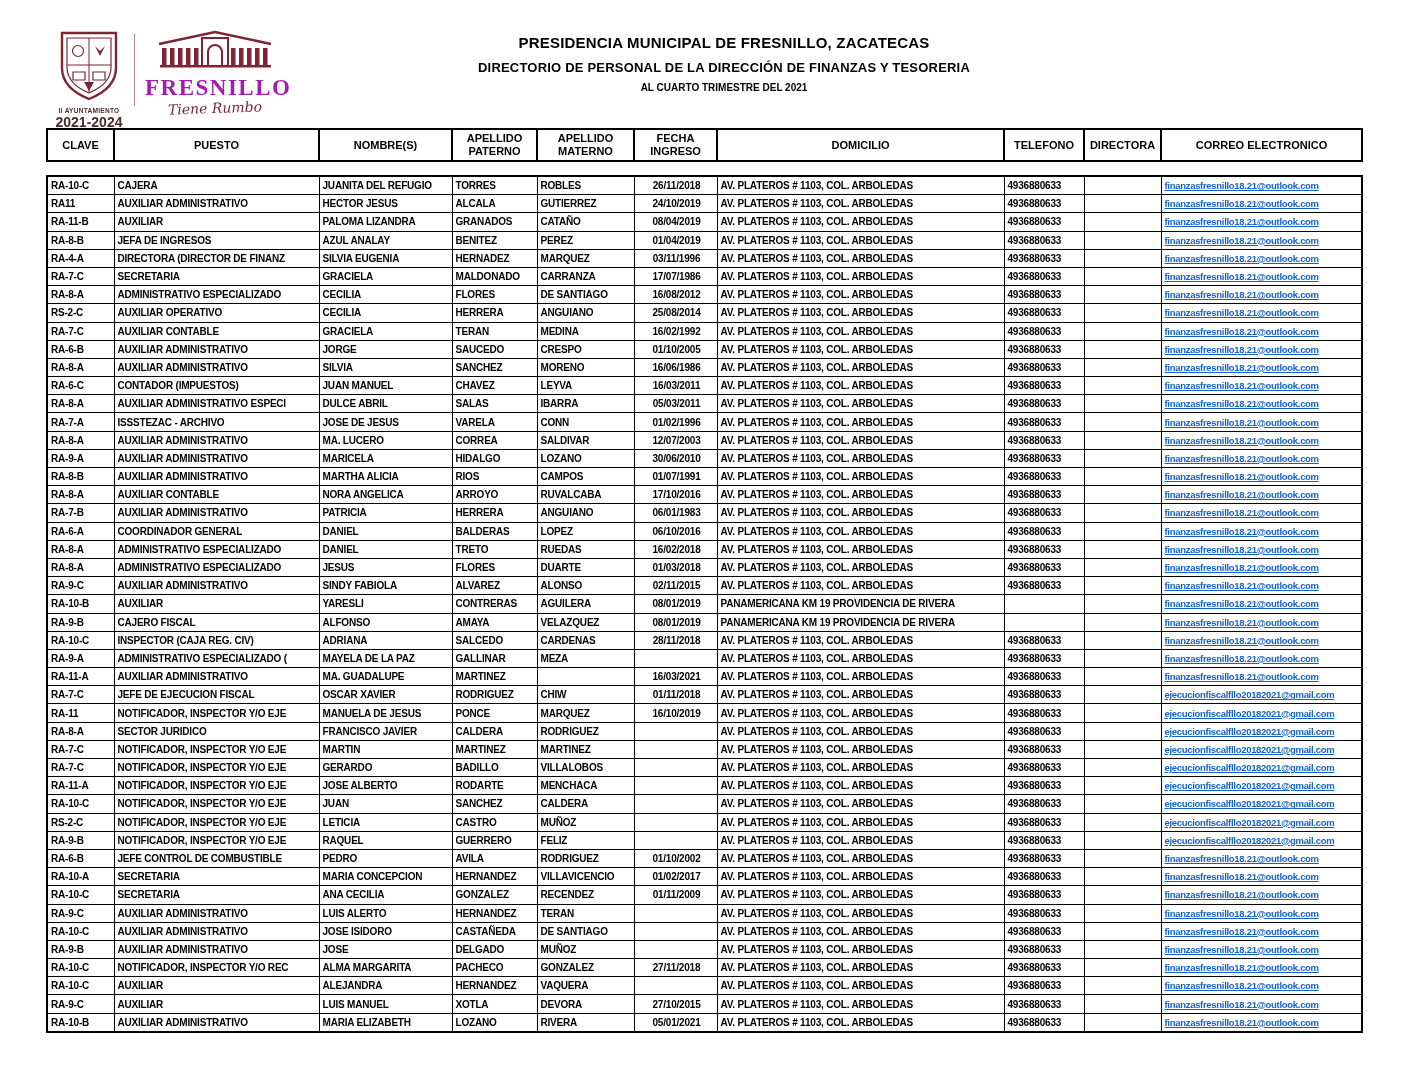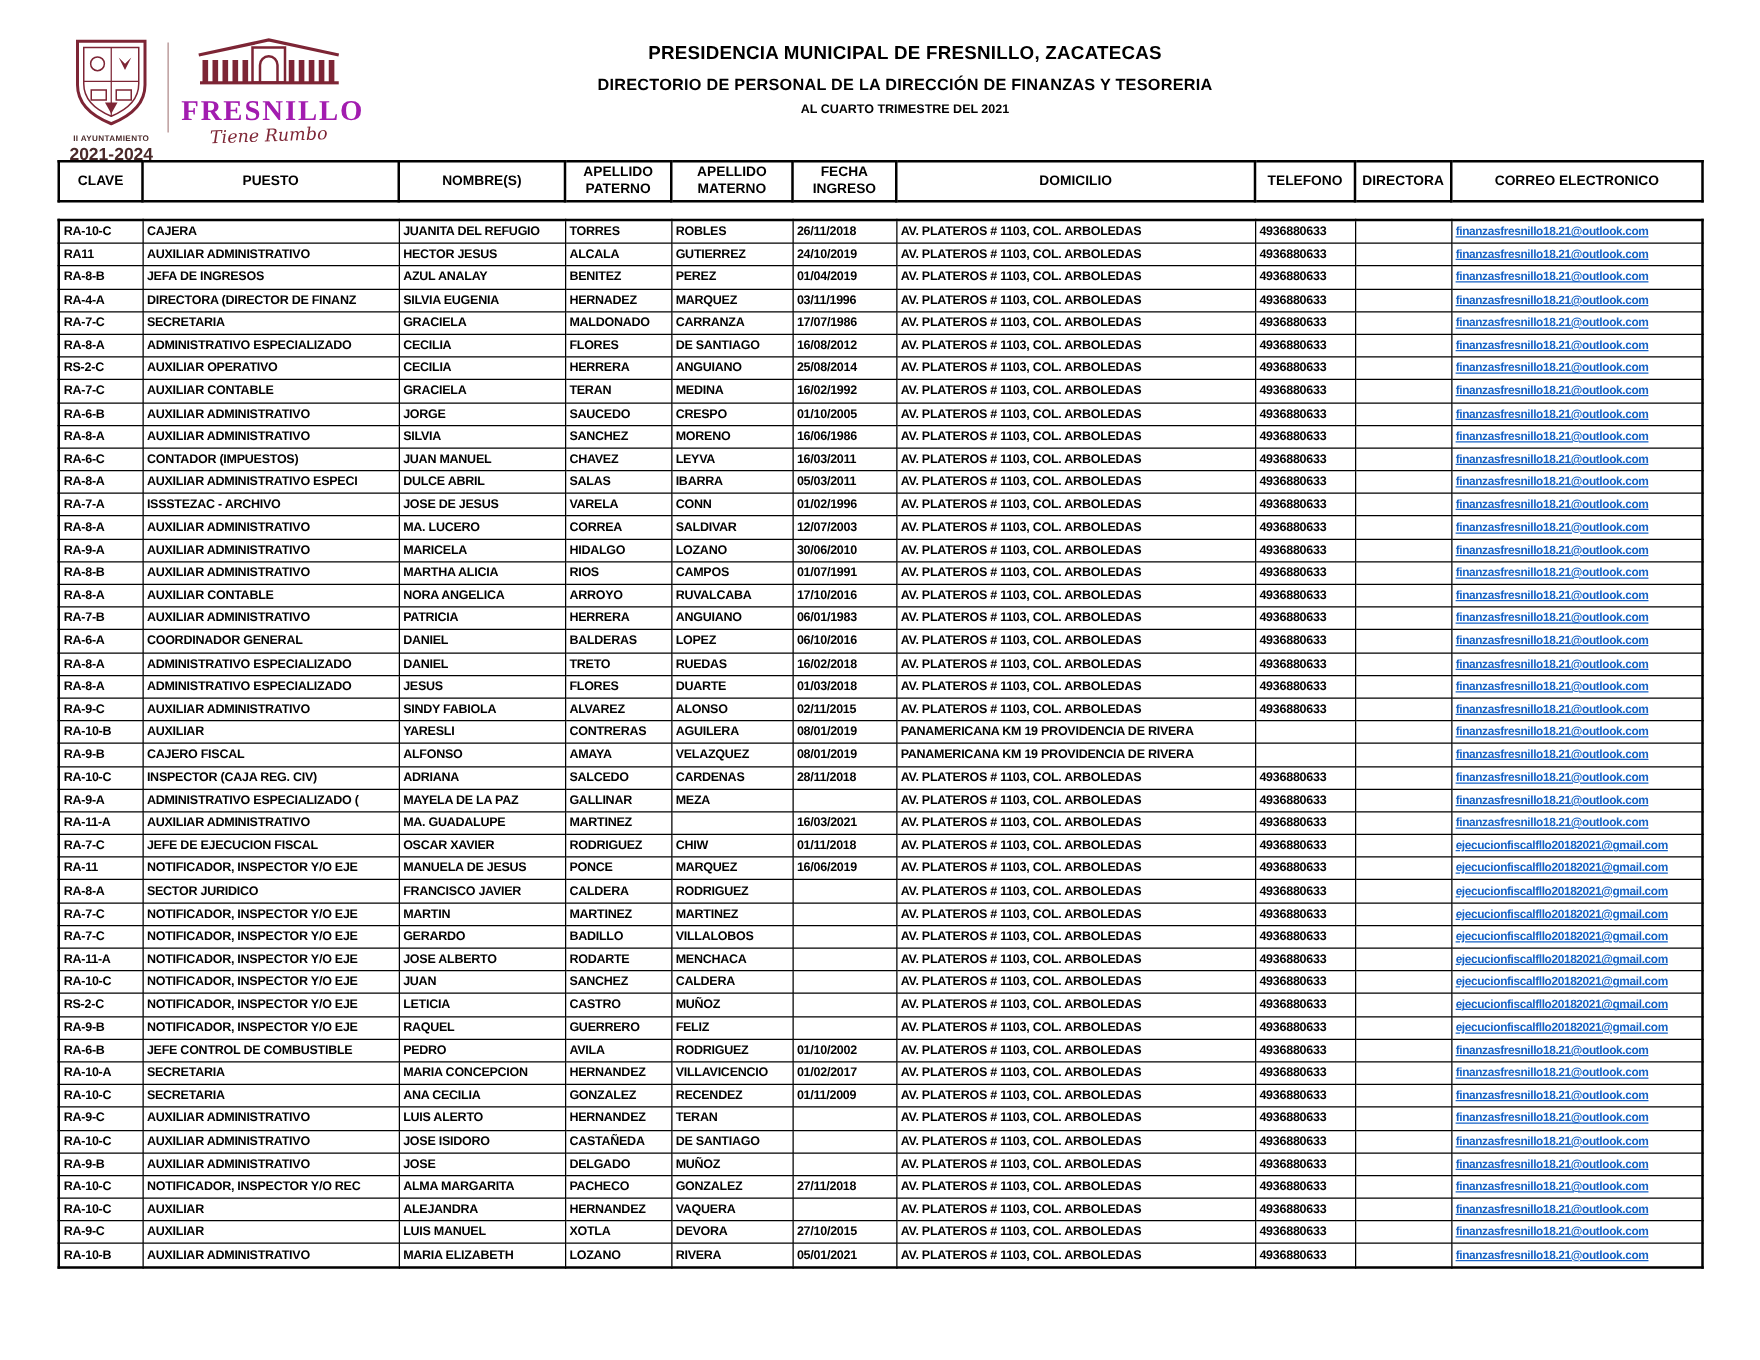--- a/index.html
+++ b/index.html
@@ -27,21 +27,21 @@
   
   .tablewrap{position:absolute;left:46px;top:128px;width:1315px;}
   table{width:1315px;table-layout:fixed;border-collapse:collapse;}
   .headtable{border:2px solid #000;padding-left:16px;}
   .headtable th{border:2px solid #000;height:30px;font-size:11px;font-weight:bold;
                 text-align:center;vertical-align:middle;padding:0 2px;line-height:1.15;}
   .bodytable{margin-top:13px;border:2px solid #000;}
   .bodytable td{border:1px solid #000;height:17.2px;font-size:10px;font-weight:bold;
                 white-space:nowrap;overflow:hidden;vertical-align:middle;
                 padding:0 1px 0 3px;letter-spacing:-0.2px;}
-  .c-fecha{text-align:left;padding-right:3px;}
+  .c-fecha{text-align:center;padding-right:3px;}
   .email-link{text-decoration:underline;font-size:9.5px;letter-spacing:-0.3px;cursor:pointer;}
 </style>
 </head>
 <body>
 
 <div class="page">
 
   <div class="logo">
     <div class="crest-col">
       <span>
@@ -153,20 +153,32 @@
             <td class="c-nombre">HECTOR JESUS</td>
             <td class="c-paterno">ALCALA</td>
             <td class="c-materno">GUTIERREZ</td>
             <td class="c-fecha">24/10/2019</td>
             <td class="c-domicilio">AV. PLATEROS # 1103,  COL. ARBOLEDAS</td>
             <td class="c-telefono">4936880633</td>
             <td class="c-extension"></td>
             <td class="c-correo"><span class="email-link" style="color: rgb(21, 98, 198);">finanzasfresnillo18.21@outlook.com</span></td>
           </tr>
           <tr>
+            <td class="c-clave">RA-11-B</td>
+            <td class="c-puesto">AUXILIAR</td>
+            <td class="c-nombre">PALOMA LIZANDRA</td>
+            <td class="c-paterno">GRANADOS</td>
+            <td class="c-materno">CATAÑO</td>
+            <td class="c-fecha">08/04/2019</td>
+            <td class="c-domicilio">AV. PLATEROS # 1103,  COL. ARBOLEDAS</td>
+            <td class="c-telefono">4936880633</td>
+            <td class="c-extension"></td>
+            <td class="c-correo"><span class="email-link" style="color: rgb(21, 98, 198);">finanzasfresnillo18.21@outlook.com</span></td>
+          </tr>
+          <tr>
             <td class="c-clave">RA-8-B</td>
             <td class="c-puesto">JEFA DE INGRESOS</td>
             <td class="c-nombre">AZUL ANALAY</td>
             <td class="c-paterno">BENITEZ</td>
             <td class="c-materno">PEREZ</td>
             <td class="c-fecha">01/04/2019</td>
             <td class="c-domicilio">AV. PLATEROS # 1103,  COL. ARBOLEDAS</td>
             <td class="c-telefono">4936880633</td>
             <td class="c-extension"></td>
             <td class="c-correo"><span class="email-link" style="color: rgb(21, 98, 198);">finanzasfresnillo18.21@outlook.com</span></td>
@@ -470,21 +482,21 @@
             <td class="c-telefono">4936880633</td>
             <td class="c-extension"></td>
             <td class="c-correo"><span class="email-link" style="color: rgb(21, 98, 198);">ejecucionfiscalfllo20182021@gmail.com</span></td>
           </tr>
           <tr>
             <td class="c-clave">RA-11</td>
             <td class="c-puesto">NOTIFICADOR, INSPECTOR Y/O EJE</td>
             <td class="c-nombre">MANUELA DE JESUS</td>
             <td class="c-paterno">PONCE</td>
             <td class="c-materno">MARQUEZ</td>
-            <td class="c-fecha">16/06/2019</td>
+            <td class="c-fecha">16/10/2019</td>
             <td class="c-domicilio">AV. PLATEROS # 1103,  COL. ARBOLEDAS</td>
             <td class="c-telefono">4936880633</td>
             <td class="c-extension"></td>
             <td class="c-correo"><span class="email-link" style="color: rgb(21, 98, 198);">ejecucionfiscalfllo20182021@gmail.com</span></td>
           </tr>
           <tr>
             <td class="c-clave">RA-8-A</td>
             <td class="c-puesto">SECTOR JURIDICO</td>
             <td class="c-nombre">FRANCISCO JAVIER</td>
             <td class="c-paterno">CALDERA</td>

